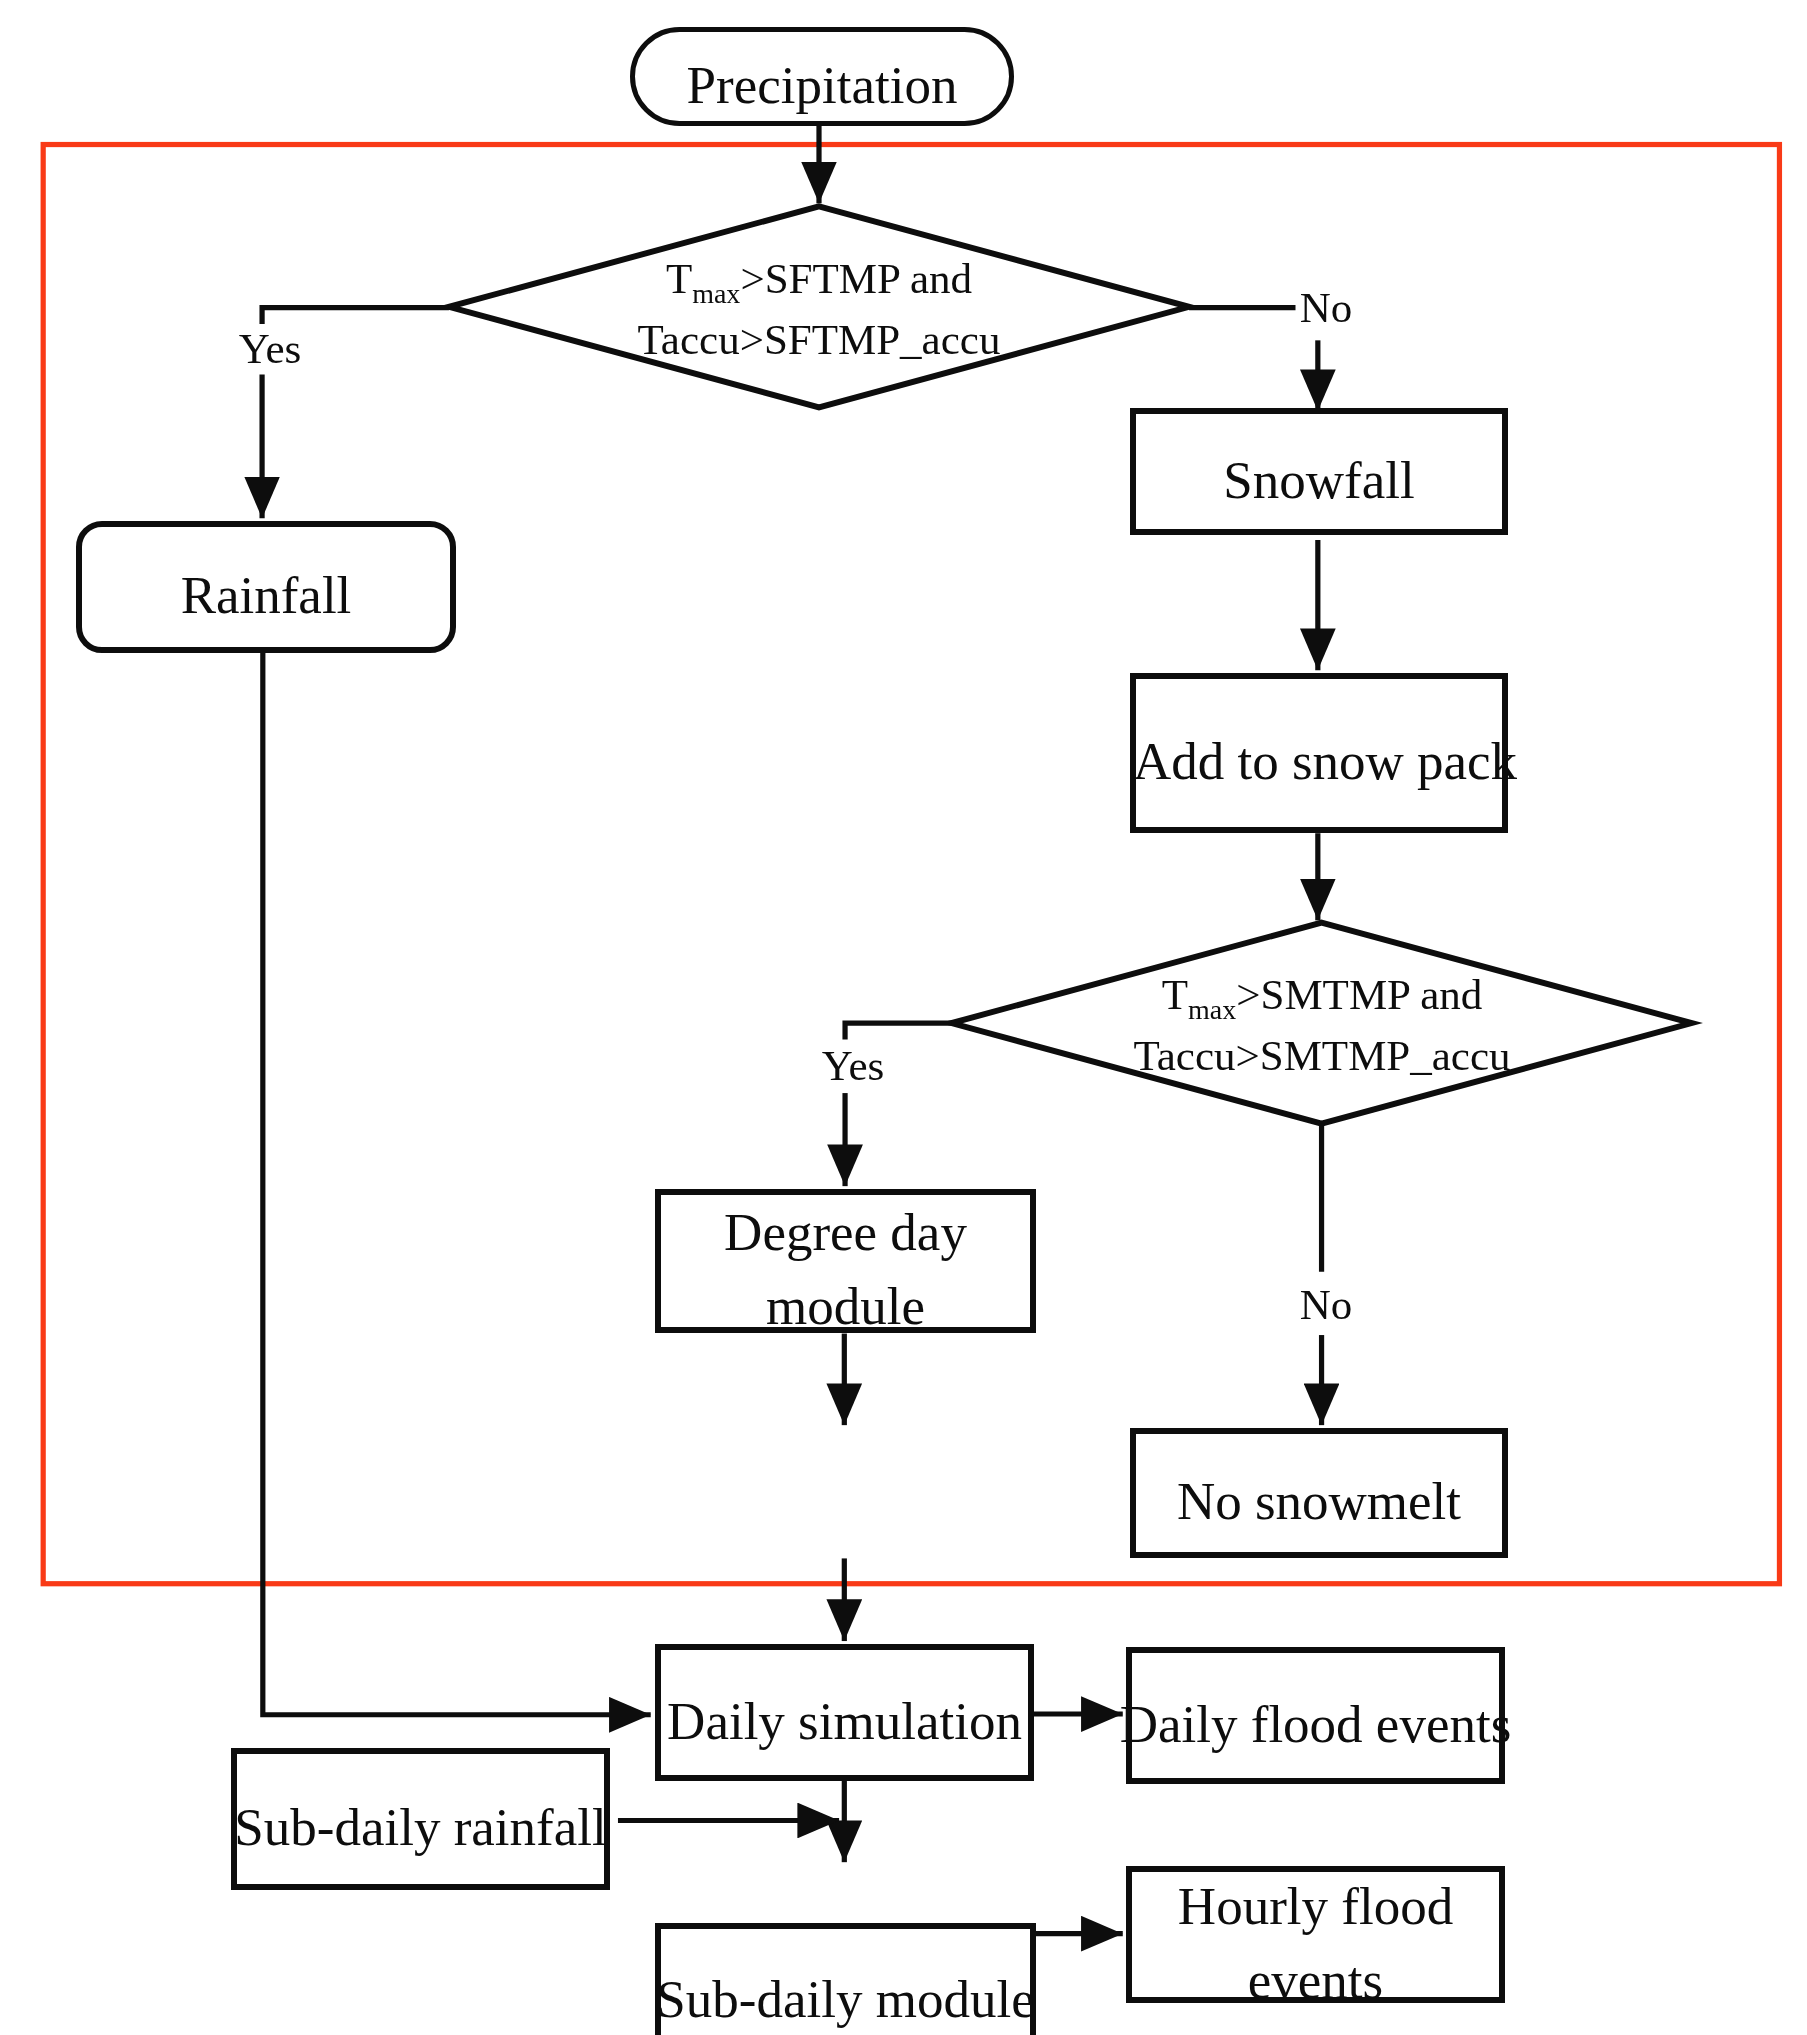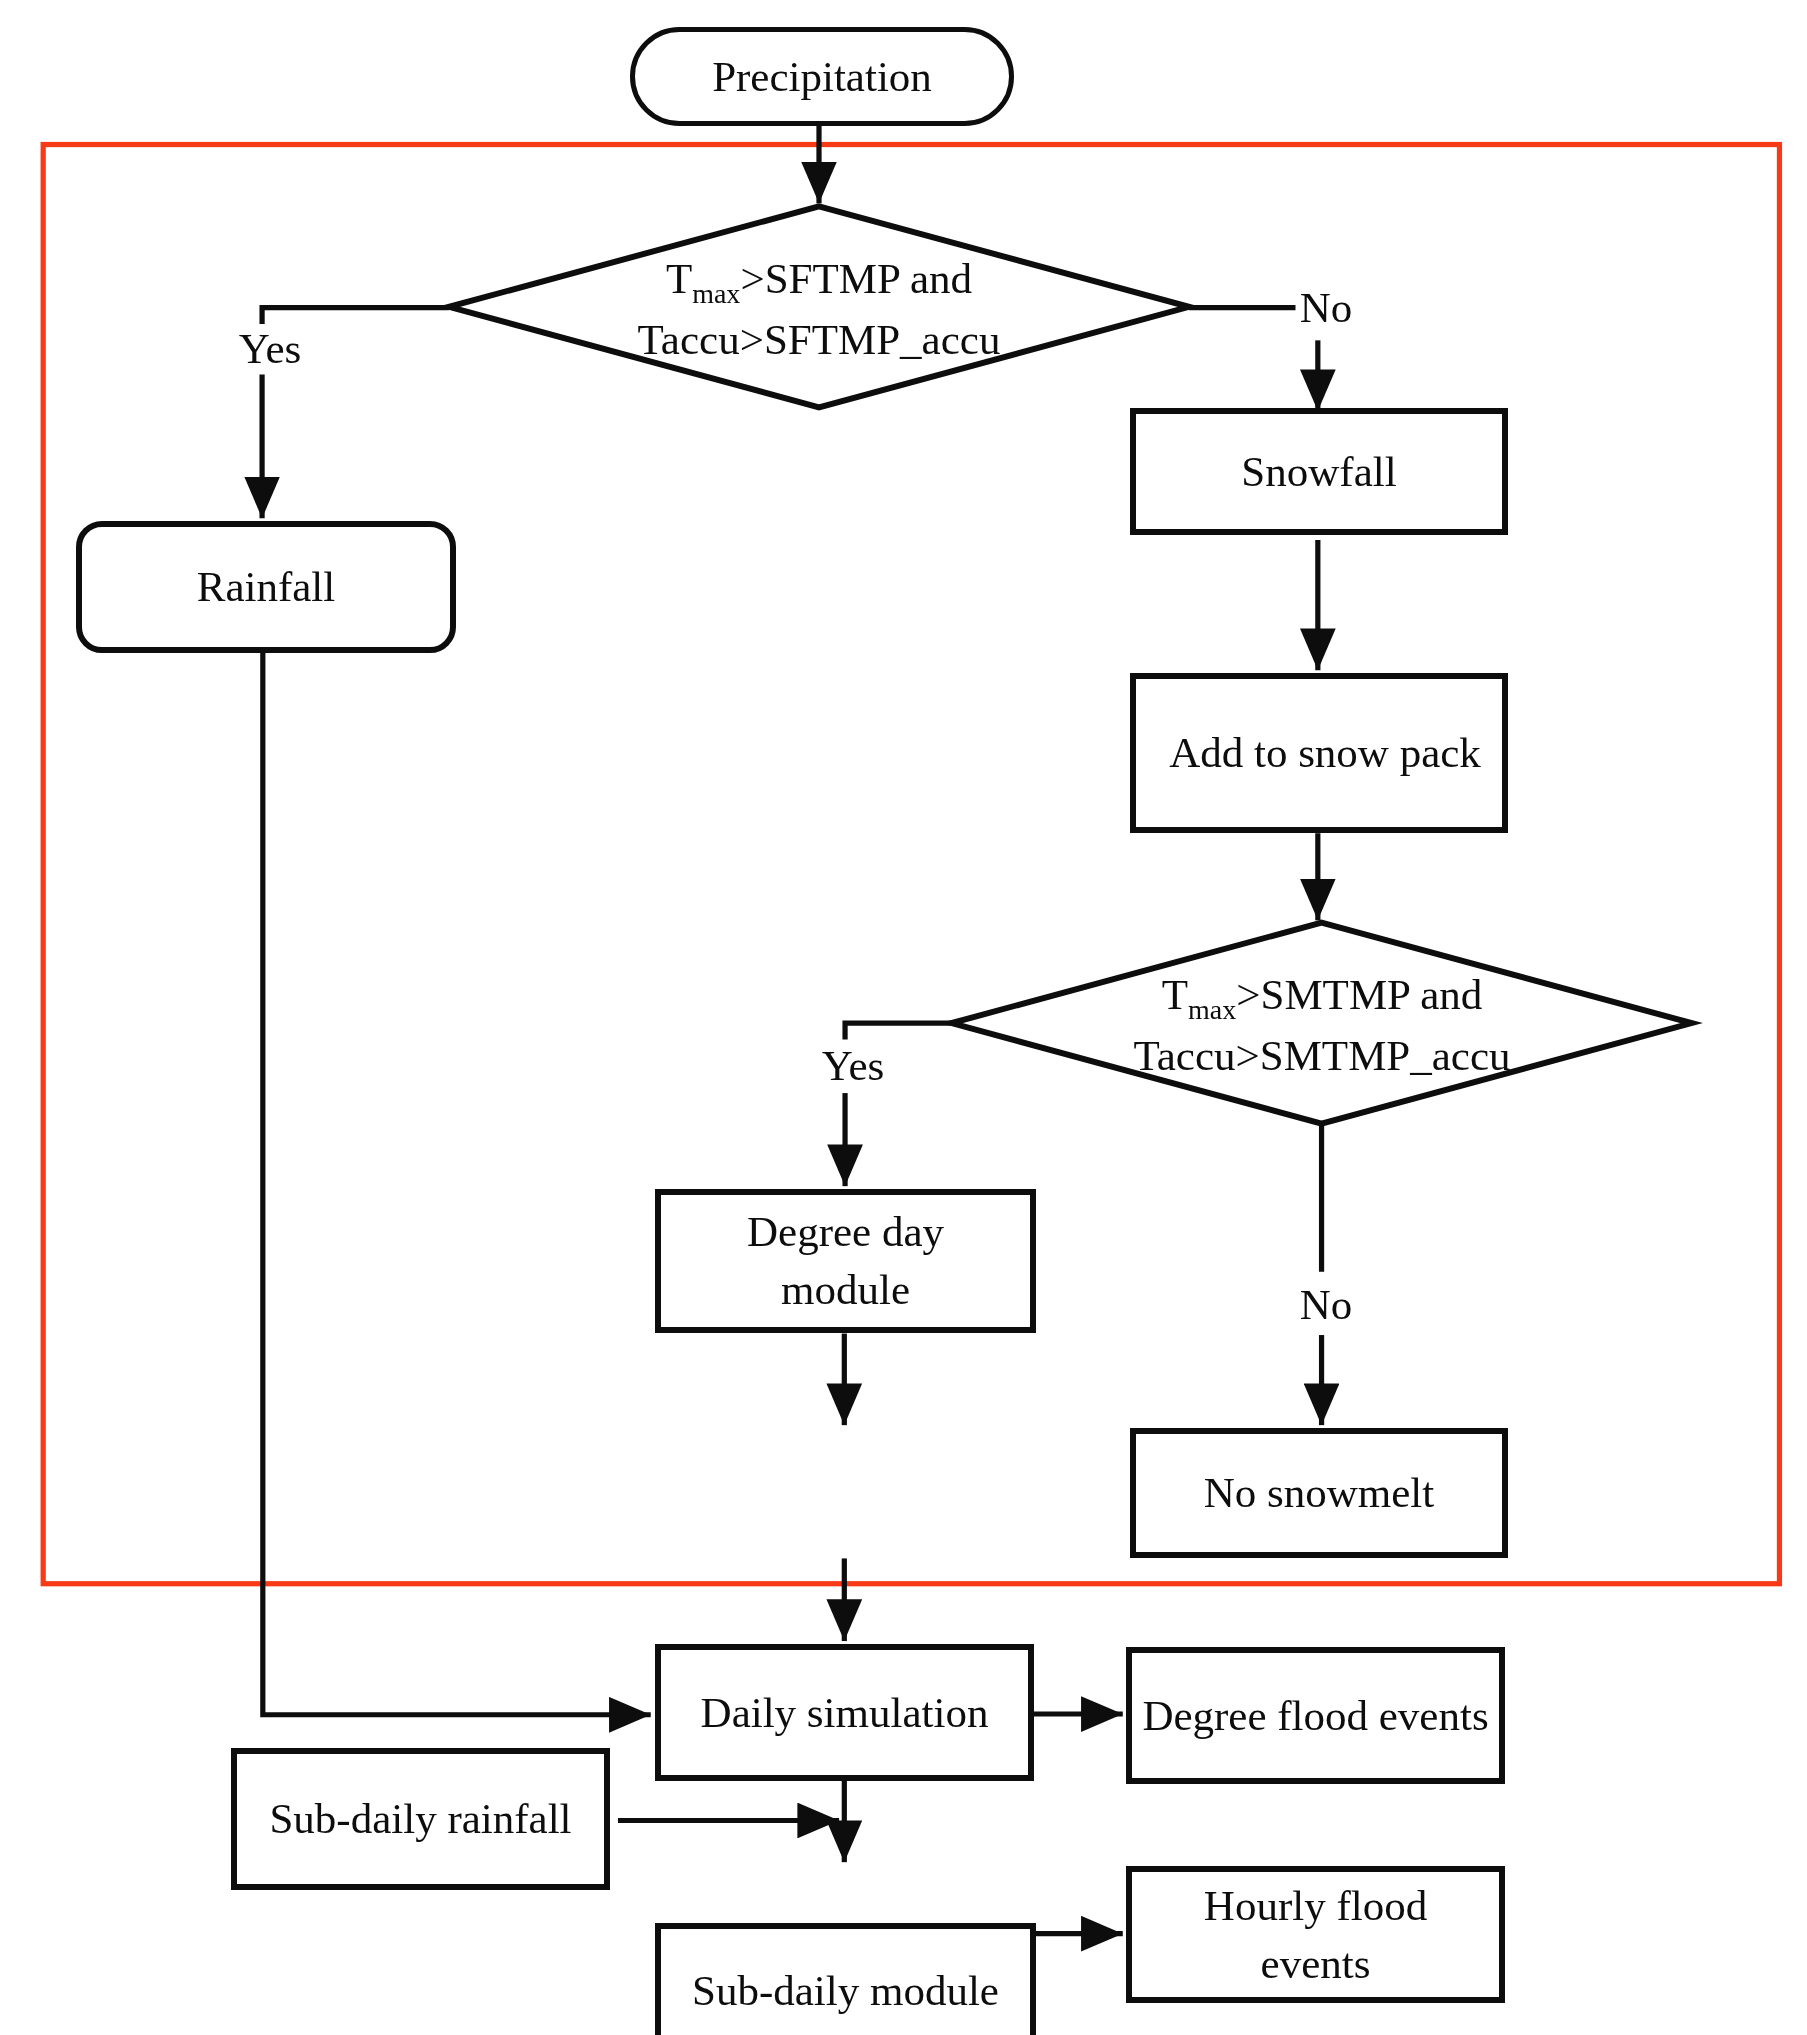--- a/index.html
+++ b/index.html
@@ -17,21 +17,21 @@
     position: absolute;
     box-sizing: border-box;
     border: 6px solid #0d0d0d;
     background: #ffffff;
     display: flex;
     flex-direction: column;
     align-items: center;
     justify-content: center;
     text-align: center;
   }
-  .node .lbl { font-size: 43px; line-height: 58px; white-space: nowrap; }
+  .node .lbl { font-size: 53px; line-height: 58px; white-space: nowrap; margin-top: 16px; }
   .stadium {
     border: 5.2px solid #0d0d0d;
     border-radius: 50px;
   }
   .floating {
     position: absolute;
     transform: translate(-50%, -50%);
     font-size: 43px;
     line-height: 46px;
     white-space: nowrap;
@@ -119,21 +119,21 @@
 
   <div class="node" style="left:1130px; top:1428px; width:378px; height:130px;">
     <div class="lbl">No snowmelt</div>
   </div>
 
   <div class="node" style="left:655px; top:1644px; width:379px; height:137px;">
     <div class="lbl">Daily simulation</div>
   </div>
 
   <div class="node" style="left:1126px; top:1647px; width:379px; height:137px;">
-    <div class="lbl">Degree flood events</div>
+    <div class="lbl">Daily flood events</div>
   </div>
 
   <div class="node" style="left:231px; top:1748px; width:379px; height:142px;">
     <div class="lbl">Sub-daily rainfall</div>
   </div>
 
   <div class="node" style="left:655px; top:1923px; width:381px; height:135px;">
     <div class="lbl">Sub-daily module</div>
   </div>
 

